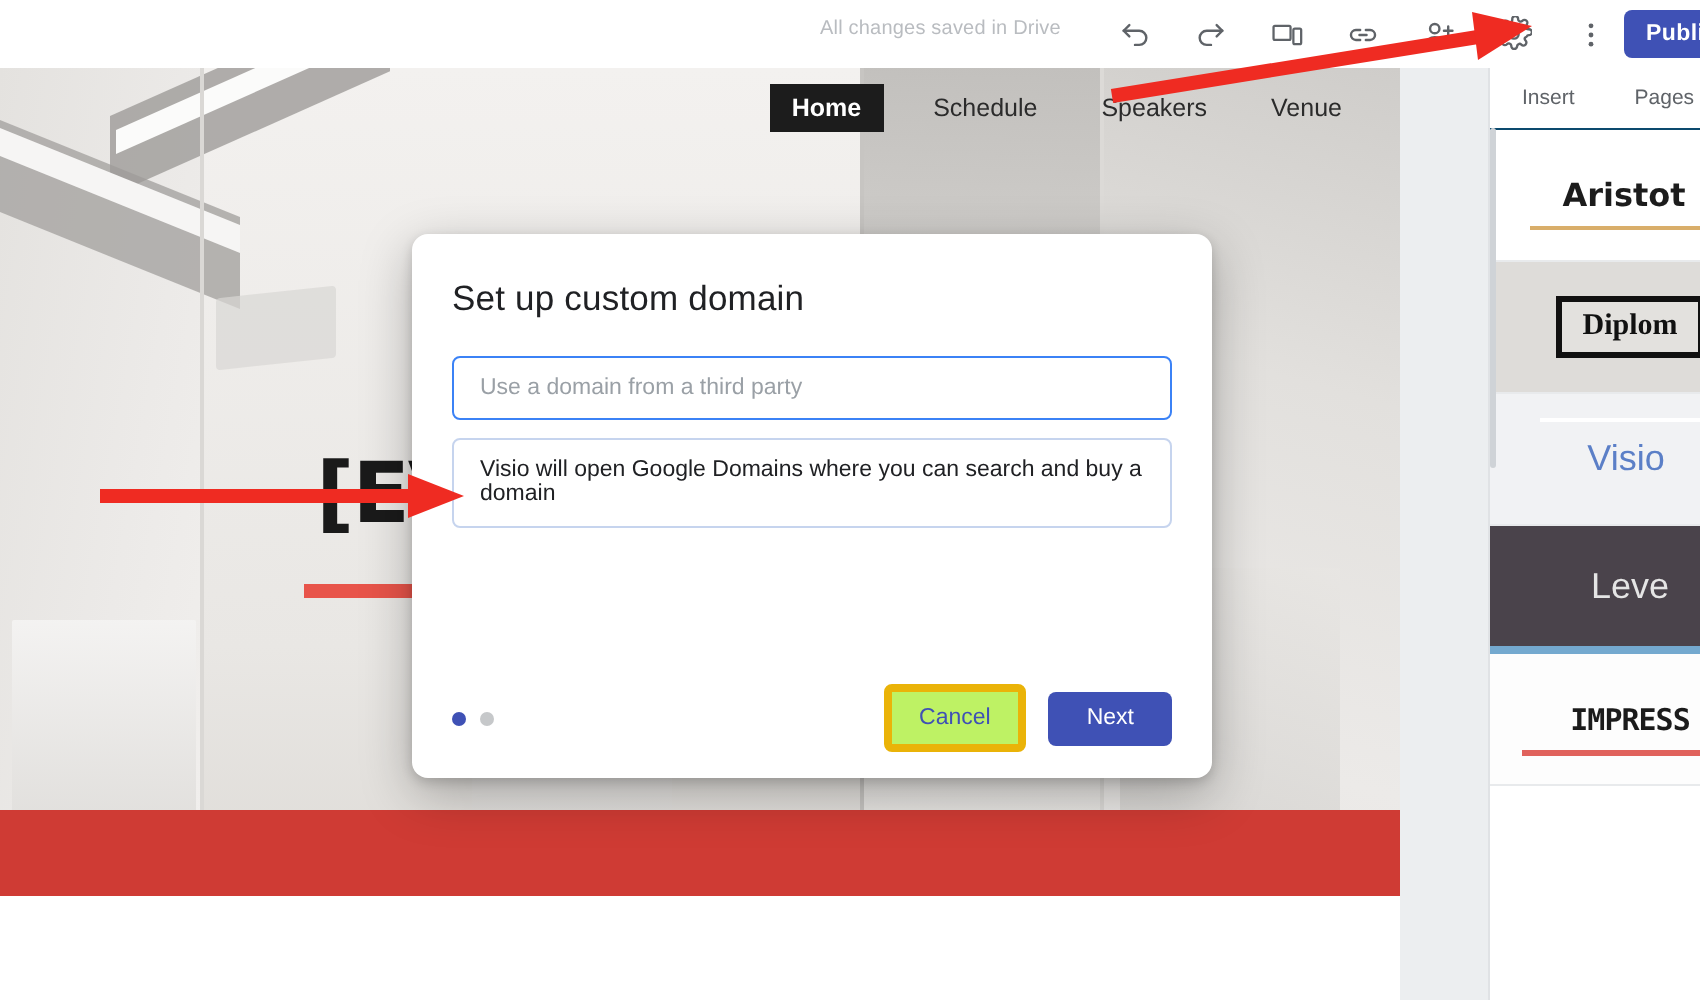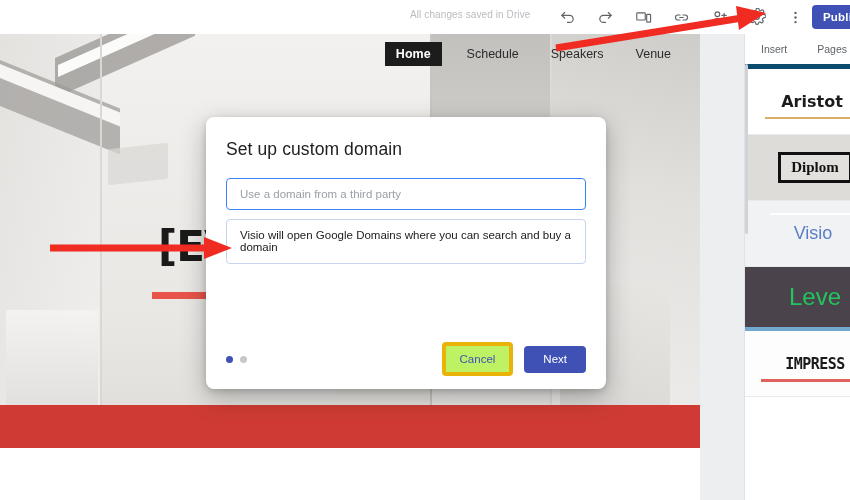--- a/index.html
+++ b/index.html
@@ -128,21 +128,21 @@
   }
 
   
   .gutter{position:absolute;left:700px;top:34px;width:44px;height:466px;background:#eceef0;}
   .rightpanel{
     position:absolute;left:744px;top:34px;width:106px;height:466px;
     background:#ffffff;border-left:1px solid #e0e2e5;overflow:hidden;
   }
   .rp-tabs{
     height:30px;display:flex;align-items:center;padding-left:16px;gap:30px;
-    border-bottom:5px solid #0c4a6e;background:#fff;
+    border-bottom:1px solid #0c4a6e;background:#fff;
   }
   .rp-tab{font-size:10.5px;color:#5f6368;white-space:nowrap;cursor:pointer;}
   .rp-list{position:relative;}
   .rp-card{
     position:relative;height:66px;border-bottom:1px solid #e8eaec;
     display:flex;align-items:center;justify-content:center;
     overflow:hidden;cursor:pointer;box-sizing:border-box;
   }
   .rp-card .inner{position:relative;text-align:center;white-space:nowrap;}
   .c-aristotle{background:#ffffff;}
@@ -151,21 +151,21 @@
   .c-aristotle .u{position:absolute;left:12px;bottom:-8px;width:120px;height:2px;background:#d9ae6a;}
   .c-diploma{background:#dedcd9;}
   .c-diploma .t{
     font-family:"Liberation Serif","DejaVu Serif",serif;font-size:15px;font-weight:700;color:#111;
     border:3px solid #111;padding:4px 10px;margin-left:34px;background:#e3e1de;display:inline-block;
   }
   .c-vision{background:#f1f2f4;}
   .c-vision .t{font-size:18px;font-weight:400;color:#5b7fc7;margin-left:30px;}
   .c-vision .u{position:absolute;left:6px;top:-10px;width:130px;height:2px;background:#ffffff;}
   .c-level{background:#4a434b;height:64px;border-bottom:4px solid #74a9cf;}
-  .c-level .t{font-size:24px;color:#22c55e;font-weight:400;margin-left:34px;}
+  .c-level .t{font-size:18px;color:#e5e5e5;font-weight:400;margin-left:34px;}
   .c-impress{background:#fdfdfd;}
   .c-impress .t{
     font-family:"DejaVu Sans Mono","Liberation Mono",monospace;
     font-size:15px;font-weight:700;color:#1b1b1b;letter-spacing:-.5px;margin-left:34px;
   }
   .c-impress .u{position:absolute;left:10px;bottom:-9px;width:120px;height:3px;background:#e0625c;}
   .rp-scroll{
     position:absolute;left:0px;top:30px;width:3px;height:170px;background:#cfd3d7;border-radius:2px;
   }
 

